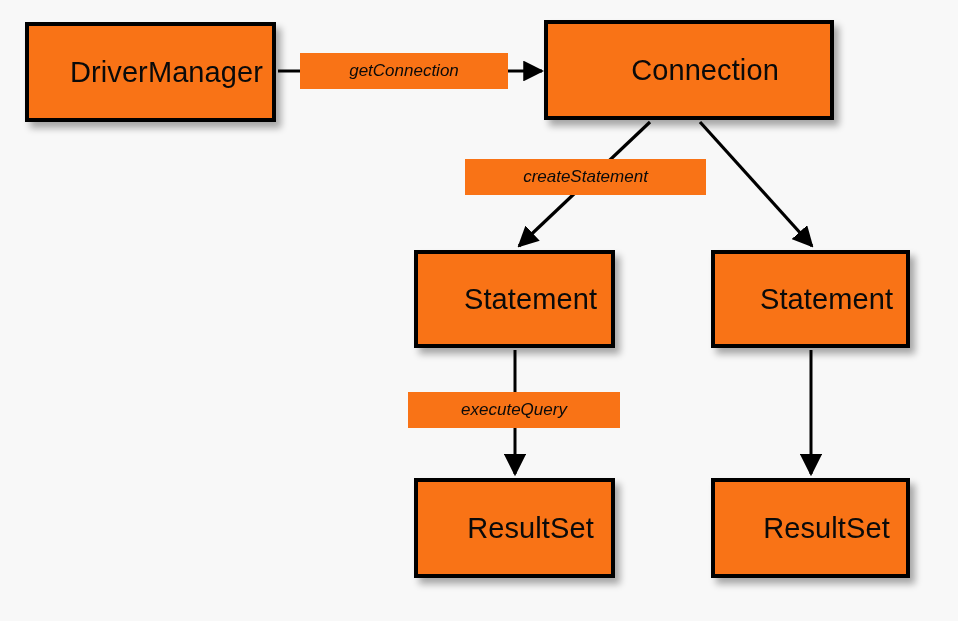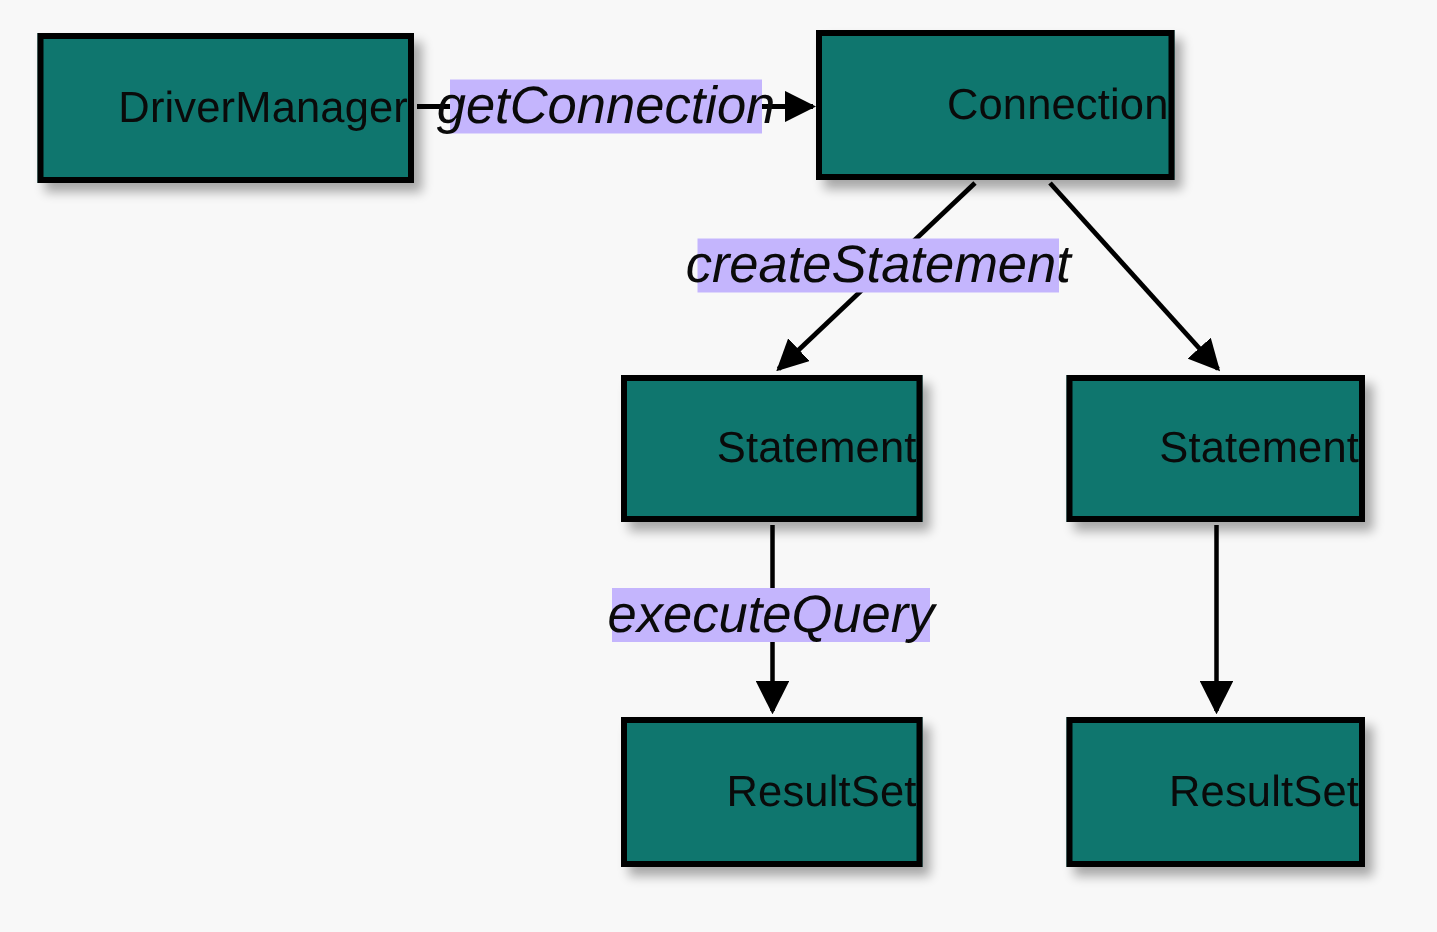--- a/index.html
+++ b/index.html
@@ -19,43 +19,43 @@
     position: absolute;
     left: 0;
     top: 0;
     width: 958px;
     height: 621px;
     pointer-events: none;
   }
   .node {
     position: absolute;
     box-sizing: border-box;
-    background: #0f766e;
+    background: #f97316;
     border: 4px solid #000000;
     display: flex;
     align-items: center;
-    justify-content: flex-end;
+    justify-content: center;
     box-shadow: 5px 6px 7px rgba(0,0,0,0.33);
     z-index: 3;
     padding-left: 32px;
   }
   .node-label {
     font-family: "Liberation Sans", sans-serif;
     font-size: 29px;
     font-weight: 400;
     color: #0a0a0a;
     letter-spacing: 0.1px;
     white-space: nowrap;
   }
   .edge-label {
     position: absolute;
-    background: #c4b5fd;
+    background: #f97316;
     font-family: "Liberation Sans", sans-serif;
     font-style: italic;
-    font-size: 35px;
+    font-size: 17px;
     font-weight: 500;
     color: #0a0a0a;
     white-space: nowrap;
     display: flex;
     align-items: center;
     justify-content: center;
     z-index: 4;
     padding: 0 6px;
     box-sizing: border-box;
   }
@@ -83,21 +83,21 @@
 
     <line x1="515" y1="350" x2="515" y2="474" stroke="#000000" stroke-width="3" marker-end="url(#arrow-head-sm)"></line>
 
     <line x1="811" y1="350" x2="811" y2="474" stroke="#000000" stroke-width="3" marker-end="url(#arrow-head-sm)"></line>
   </svg>
 
   <div class="node" style="left:25px; top:22px; width:251px; height:100px;">
     <span class="node-label">DriverManager</span>
   </div>
 
-  <div class="node" style="left:544px; top:20px; width:239px; height:100px;">
+  <div class="node" style="left:544px; top:20px; width:290px; height:100px;">
     <span class="node-label">Connection</span>
   </div>
 
   <div class="node" style="left:414px; top:250px; width:201px; height:98px;">
     <span class="node-label">Statement</span>
   </div>
 
   <div class="node" style="left:711px; top:250px; width:199px; height:98px;">
     <span class="node-label">Statement</span>
   </div>

